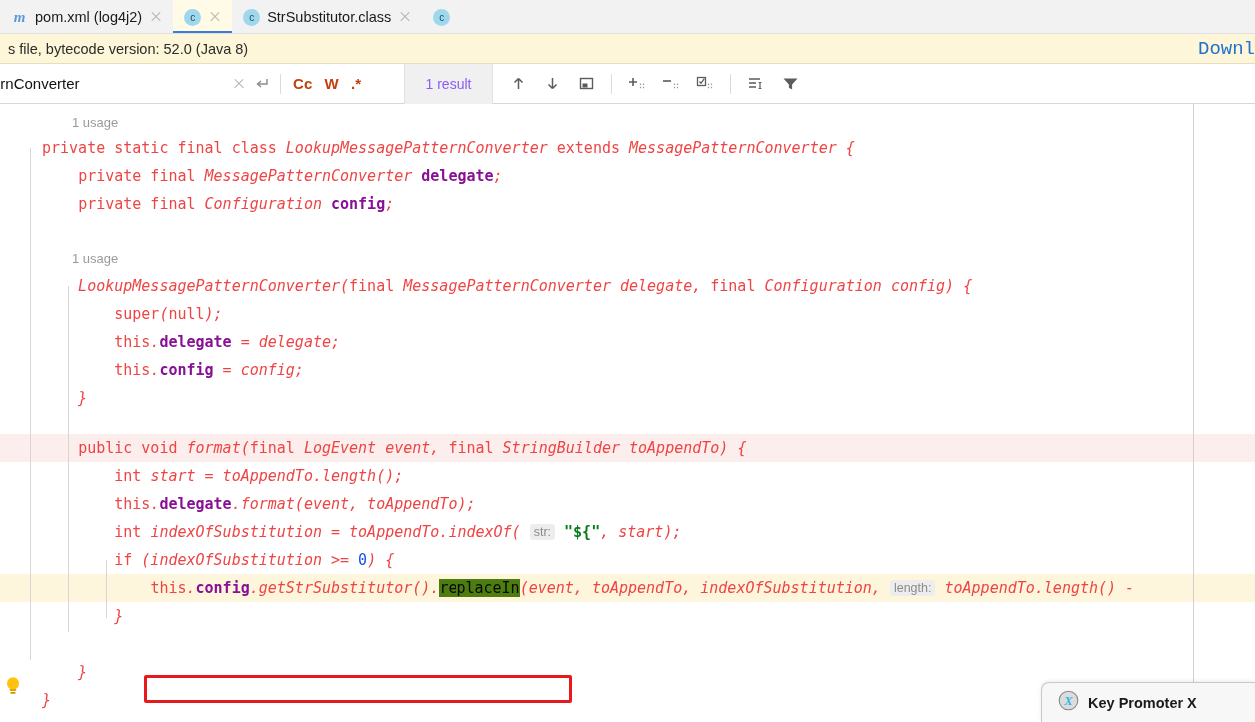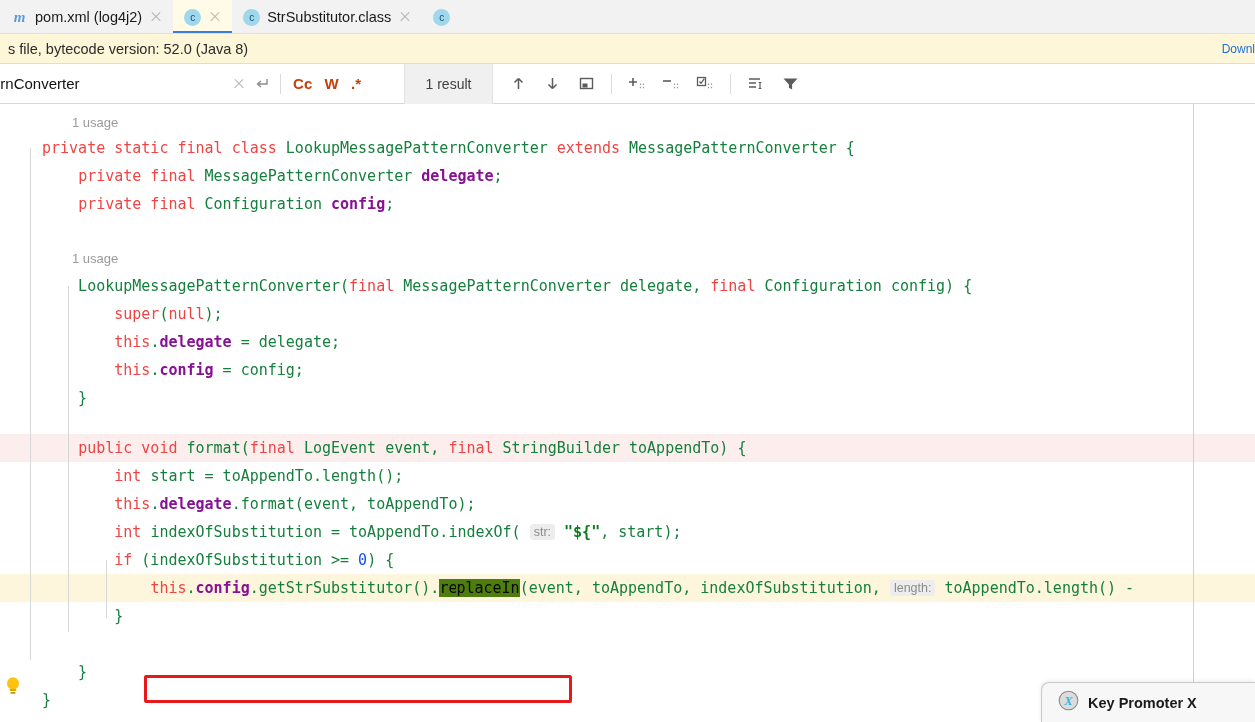--- a/index.html
+++ b/index.html
@@ -66,22 +66,23 @@
     border-bottom: 1px solid #e6dfbf;
     display: flex; align-items: center;
     font-size: 14.5px; color: #2b2b2b;
     padding: 0 8px;
     overflow: hidden;
   }
   .banner-text { white-space: nowrap; }
   .banner-link {
     position: absolute; right: 0px; top: 0; height: 30px;
     display: flex; align-items: center;
-    color: #2470d0; font-size: 12px; white-space: nowrap;
+    color: #2470d0; font-size: 19px; white-space: nowrap;
     cursor: pointer;
+    font-family: Liberation Mono, monospace;
   }
 
   
   .findbar {
     position: absolute; left: 0; top: 64px; width: 1255px; height: 40px;
     background: #ffffff;
     border-bottom: 1px solid #d7d7d7;
     display: flex; align-items: center;
   }
   .find-field {
@@ -106,21 +107,21 @@
   .find-clear::after  { transform: rotate(-45deg); }
   .find-newline { width: 24px; height: 22px; color:#8a8a8a; font-size:17px; line-height:1; }
   .vsep { width: 1px; height: 20px; background: #dadada; margin: 0 6px; flex:none; }
   .opt {
     font-size: 15px; color: #c2410c; font-weight: bold;
     padding: 2px 6px; border-radius: 3px; letter-spacing: .2px;
     font-family: "Liberation Sans", sans-serif;
   }
   .result-count {
     width: 88px; text-align: center;
-    font-size: 14px; color: #404040;
+    font-size: 14px; color: #8b5cf6;
     background: #f0f0f0; height: 40px;
     display:flex; align-items:center; justify-content:center;
     border-right: 1px solid #e2e2e2;
   }
   .tb-icons { display:flex; align-items:center; gap: 4px; padding-left: 10px; }
   .tbi { width: 30px; height: 28px; display:flex; align-items:center; justify-content:center; color:#6e6e6e; cursor:pointer; }
 
   
   .editor {
     position: absolute; left: 0; top: 104px; width: 1255px; height: 618px;
@@ -152,21 +153,21 @@
   .usage {
     position: absolute; left: 72px; height: 26px; line-height: 26px;
     font-family: "Liberation Sans", sans-serif;
     font-size: 13px; color: #9a9a9a;
   }
 
   .kw  { color: #ef4444; font-weight: normal; text-align: center; }
   .fld { color: #871094; font-weight: bold; }
   .str { color: #067d17; font-weight: bold; }
   .num { color: #1750eb; }
-  .pln { color: #15803d; }
+  .pln { color: #ef4444; font-style: italic; }
   .hint {
     background: #ededed; color: #8c8c8c; font-size: 12.5px;
     font-family: "Liberation Sans", sans-serif;
     padding: 1px 4px; border-radius: 3px; position: relative; top: -1px;
   }
   .sel { background: #4d7c0f; }
   .caretbar {
     display: inline-block; width: 0; border-left: 1.6px solid #111;
     height: 17px; vertical-align: -3px; margin: 0 -1px;
   }

